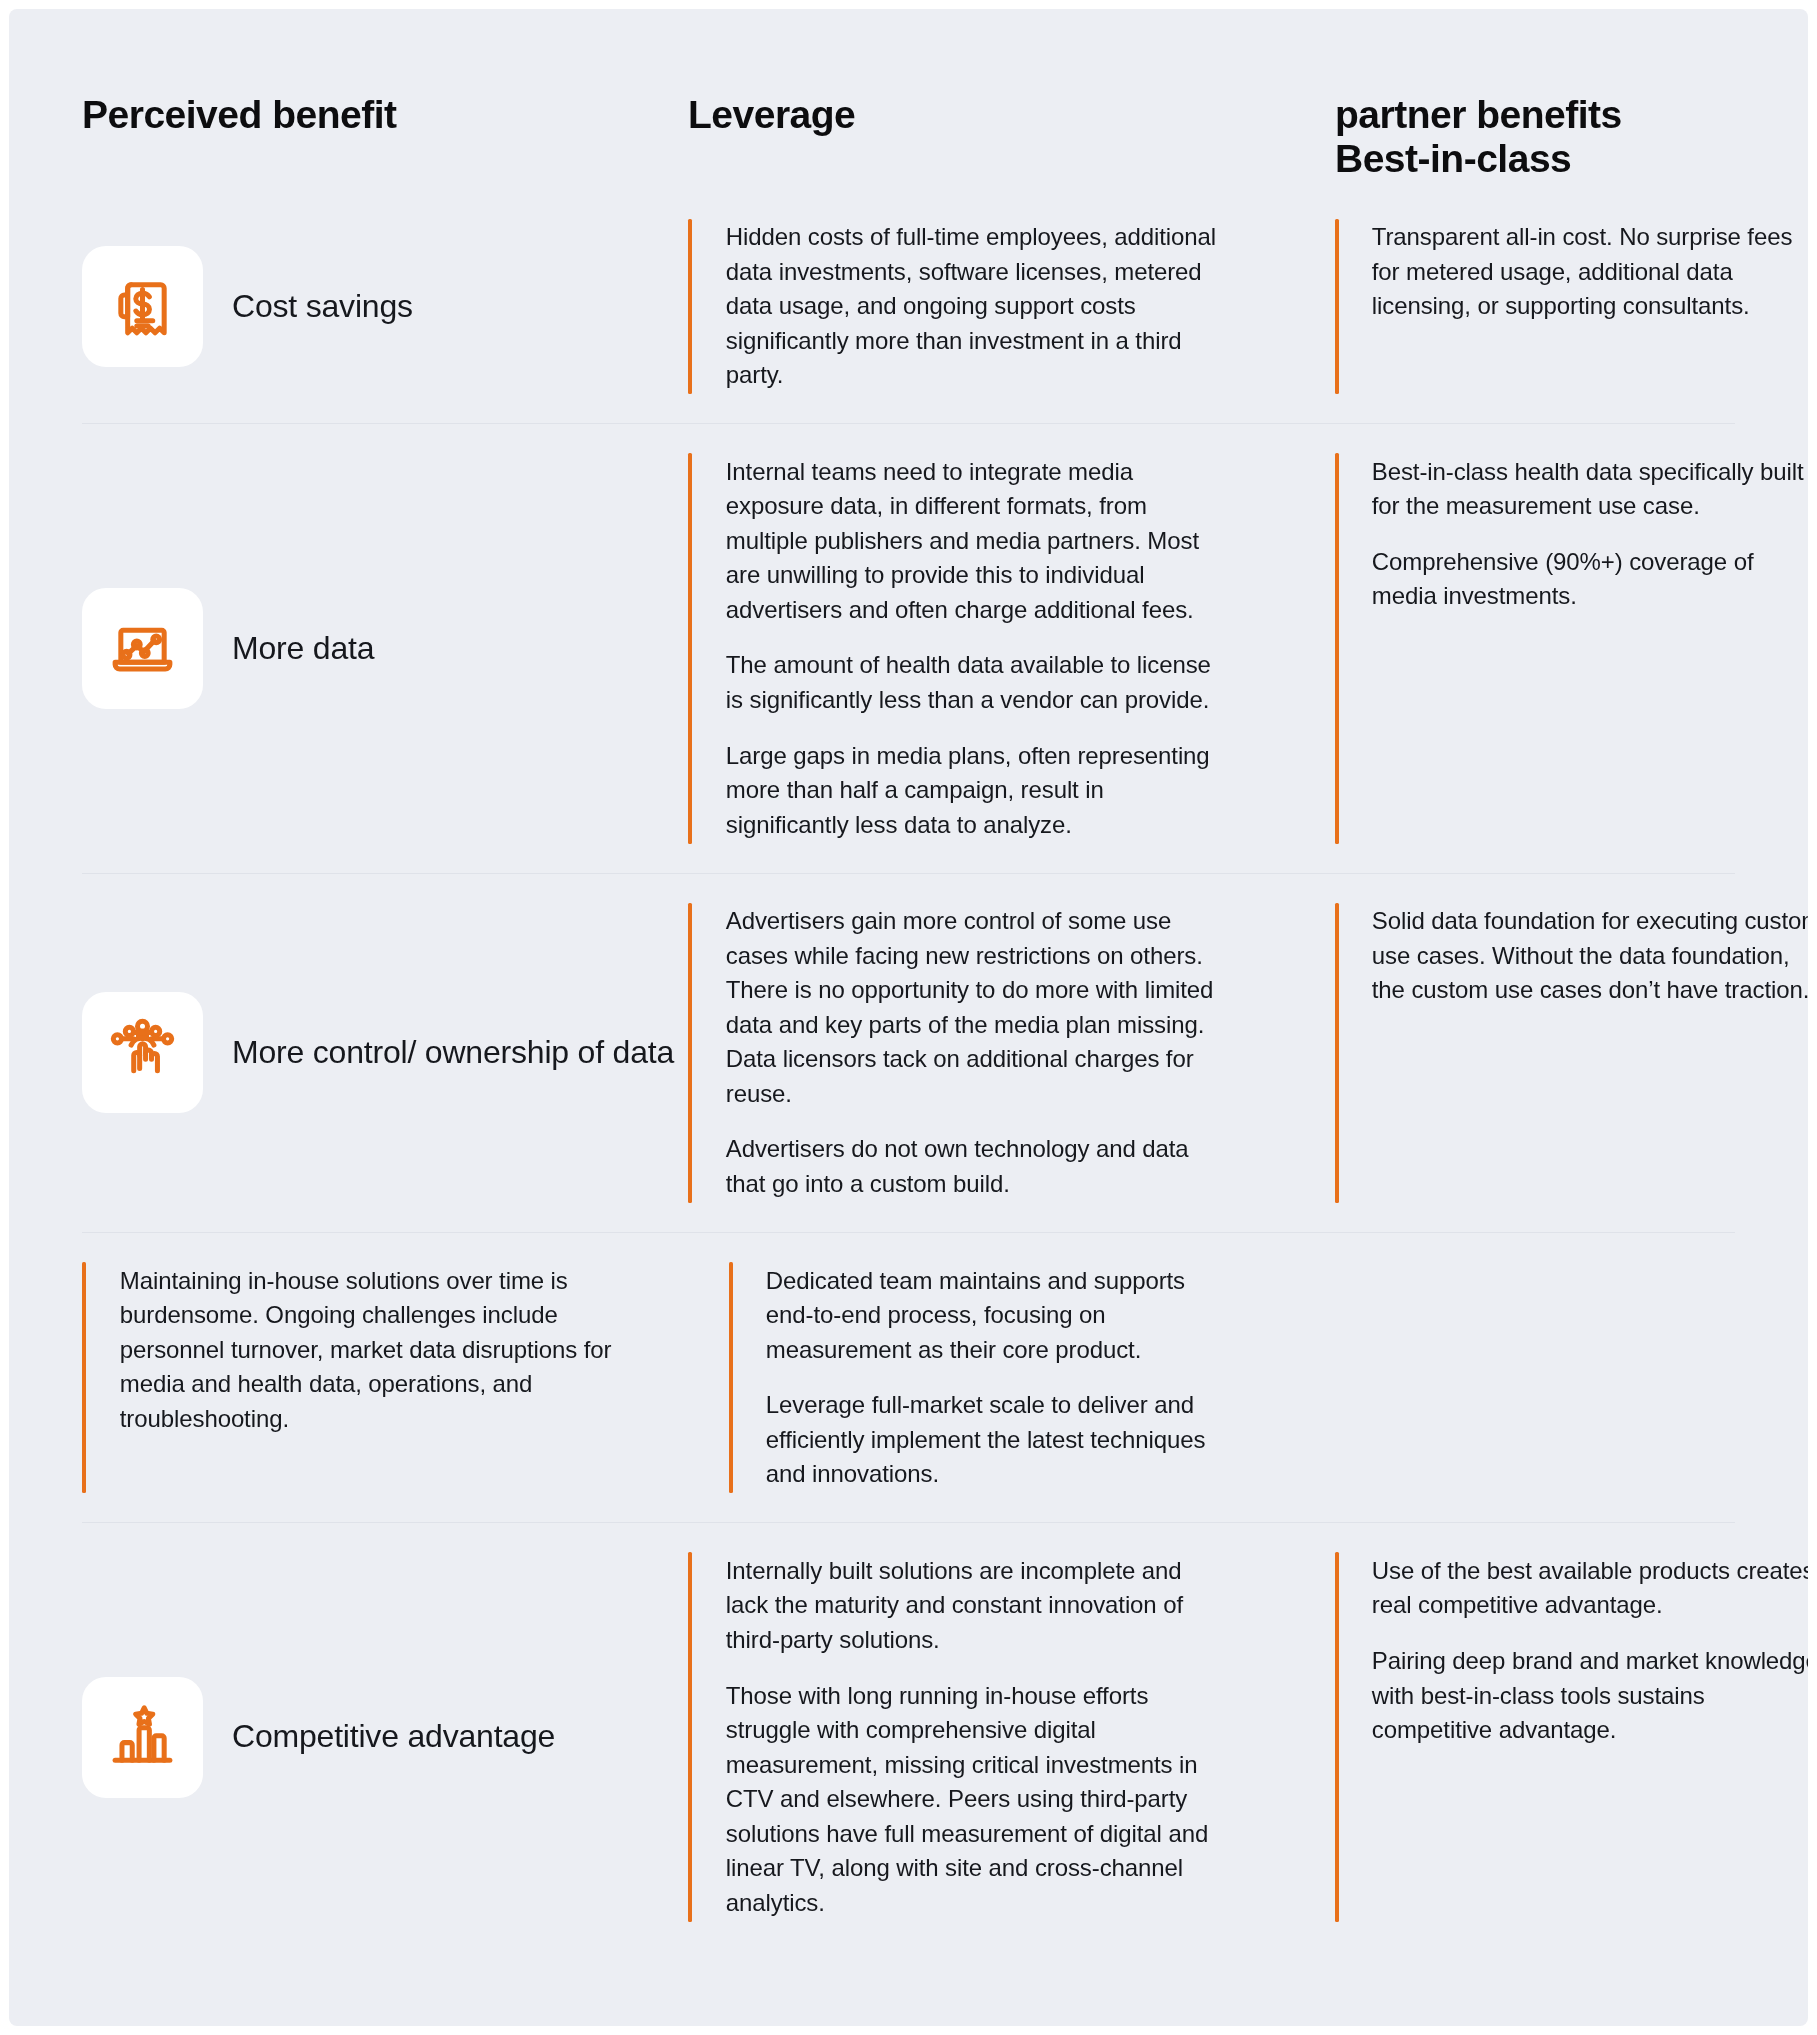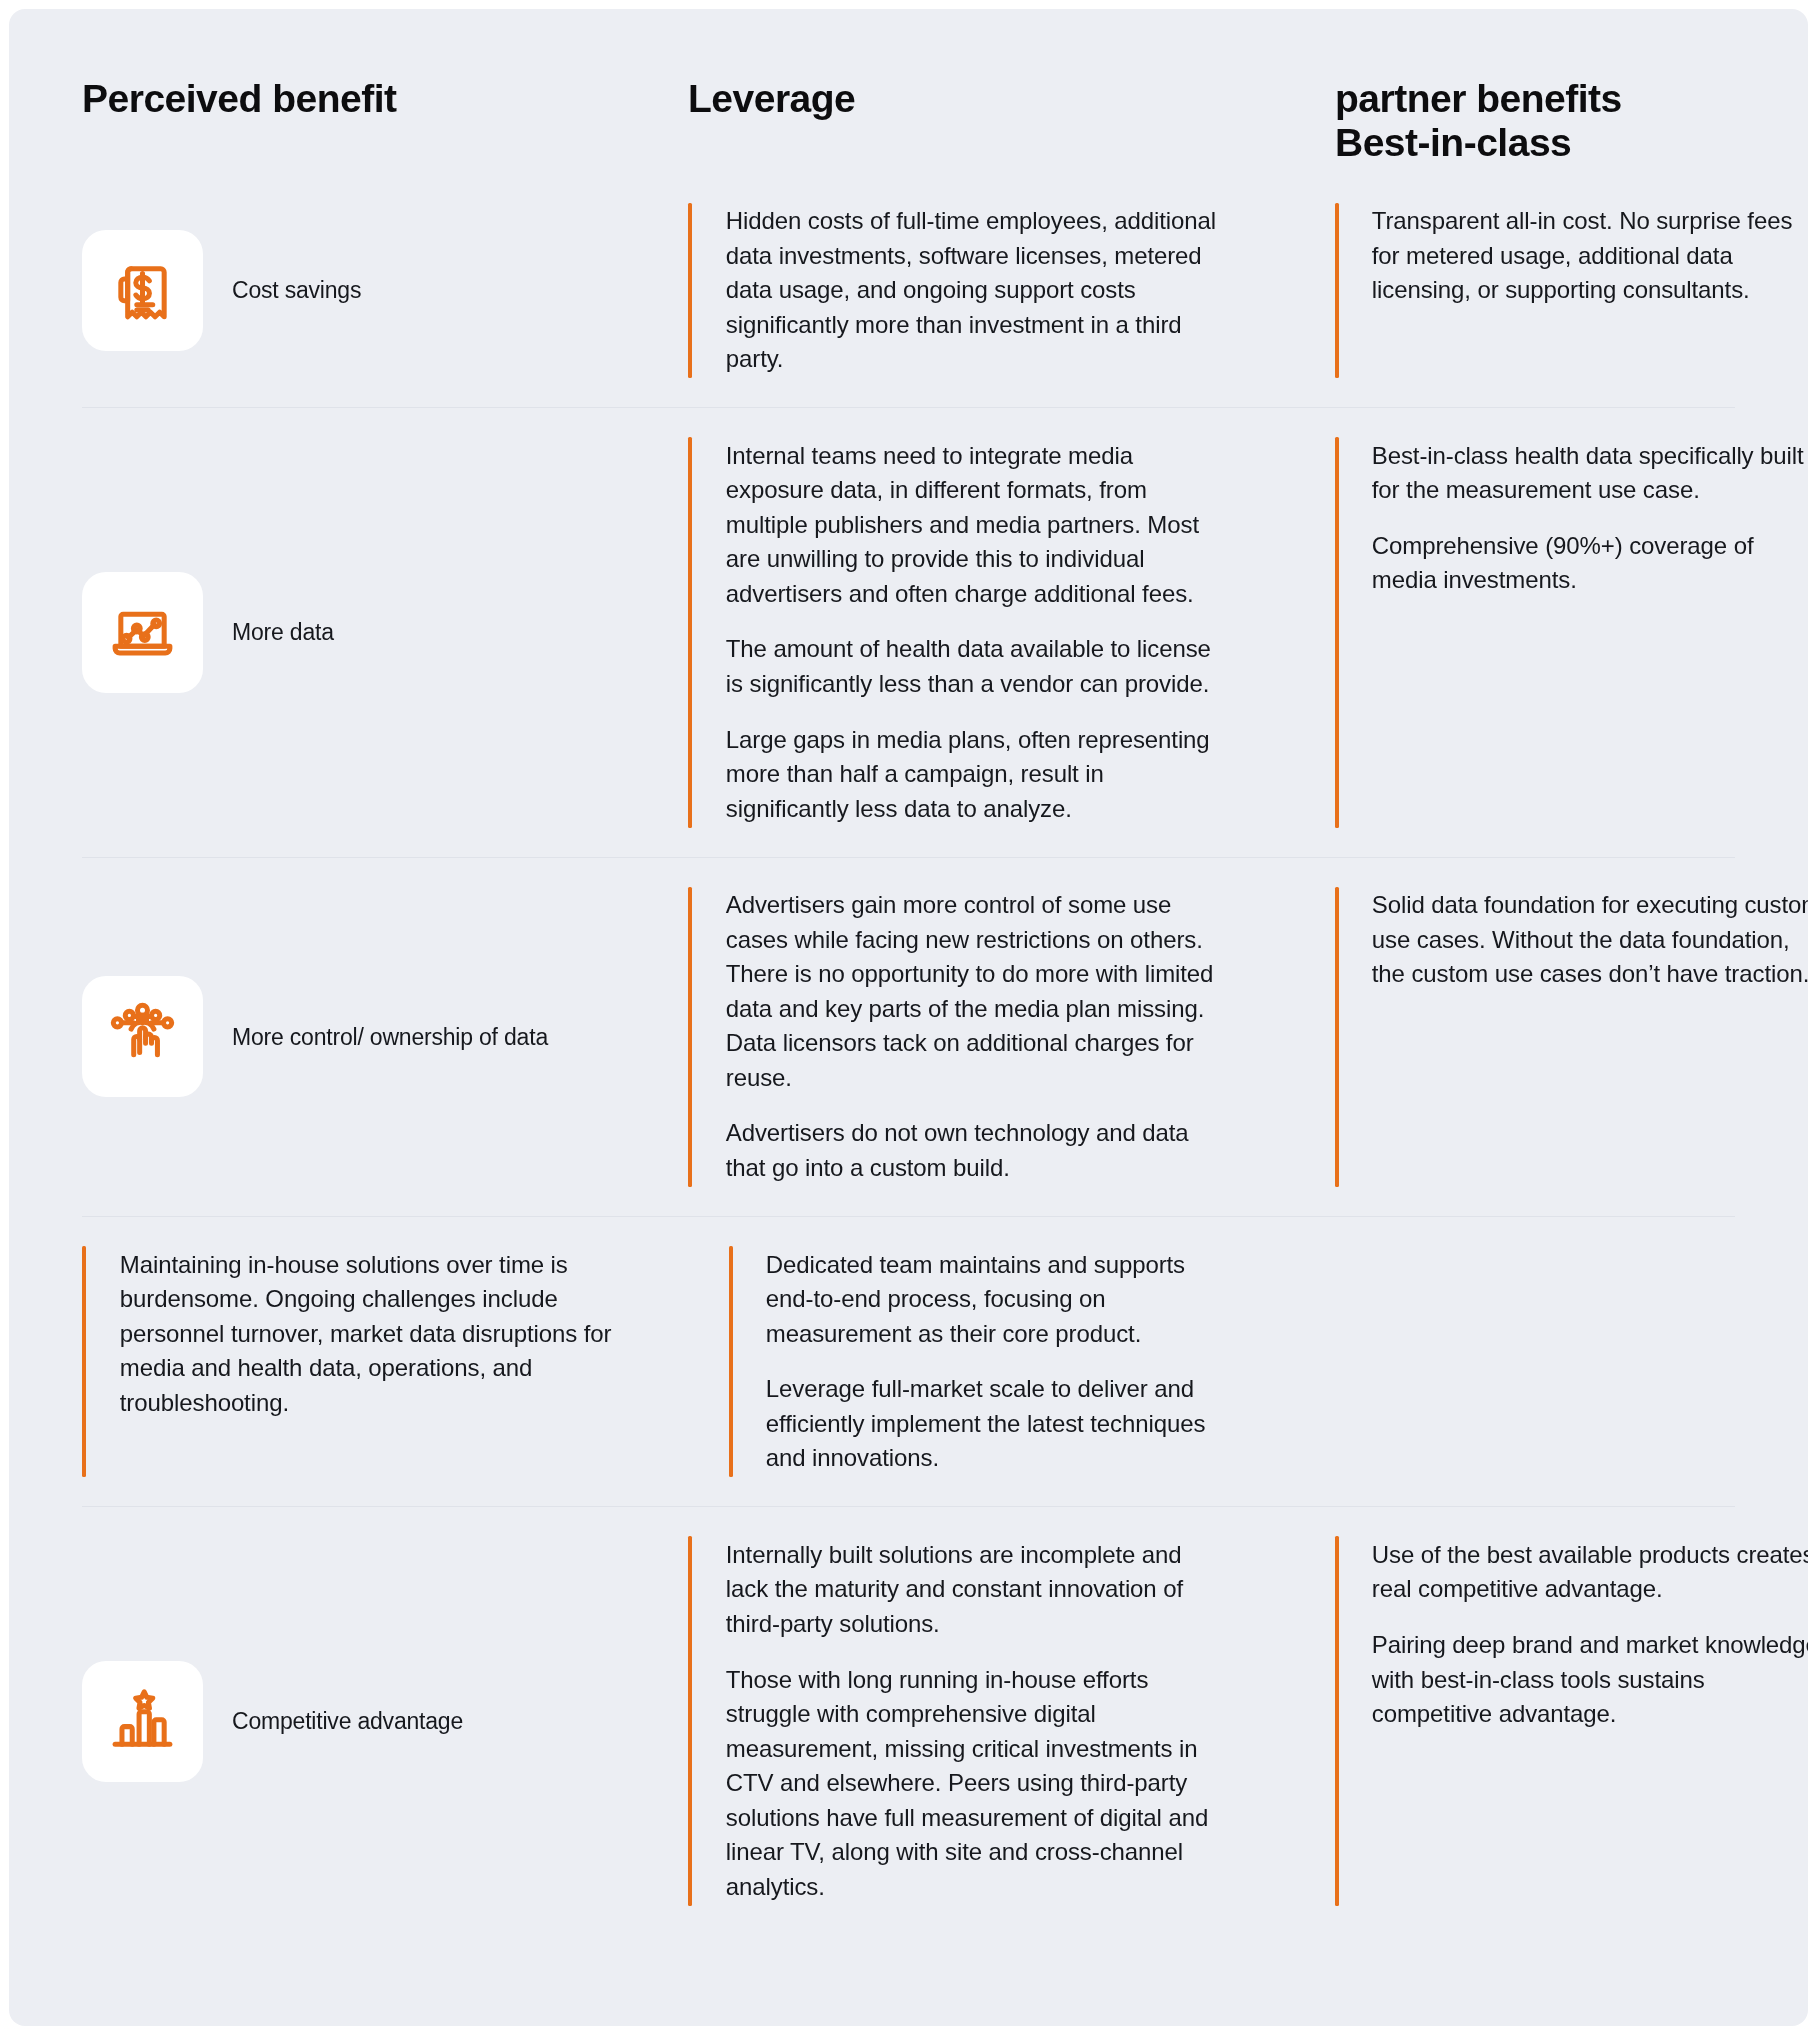--- a/index.html
+++ b/index.html
@@ -15,22 +15,22 @@
     width: 1817px;
     height: 2035px;
     padding: 9px;
     background: #ffffff;
   }
 
   .canvas {
     width: 1799px;
     height: 2017px;
     background: #eceef3;
-    border-radius: 16px;
-    padding: 0 73px;
+    border-radius: 8px;
+    padding: 16px 73px;
     position: relative;
     overflow: hidden;
   }
 
   
   .header {
     display: flex;
     align-items: flex-start;
     padding-top: 68px;
     padding-bottom: 7.6px;
@@ -71,21 +71,21 @@
     flex: 0 0 121px;
     background: #ffffff;
     border-radius: 24px;
     display: flex;
     align-items: center;
     justify-content: center;
   }
   .icon-tile svg { display: block; }
 
   .benefit-label {
-    font-size: 23px;
+    font-size: 32px;
     color: #16181d;
     line-height: 1.24;
     letter-spacing: -0.2px;
   }
 
   .cell-text {
     padding: 29px 0 29px 0;
     display: flex;
   }
   .cell-reality { width: 647px; flex: 0 0 647px; }

